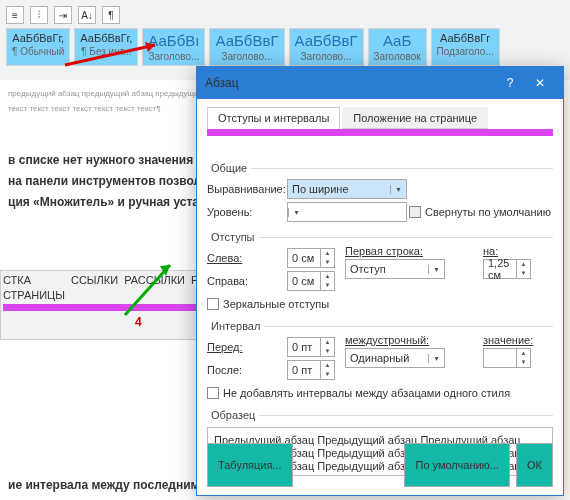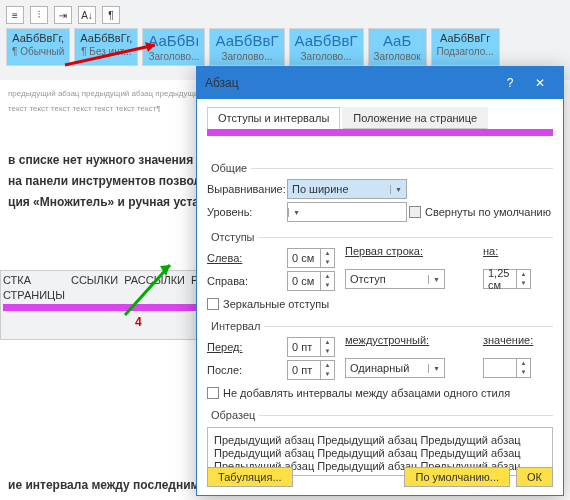--- a/index.html
+++ b/index.html
@@ -38,26 +38,26 @@
 .combo .val{flex:1;padding:0 4px;font-size:11px}
 .combo .dd{width:16px;border-left:1px solid #a9a9a9;text-align:center;font-size:8px;color:#555}
 .spin{display:flex;align-items:center;border:1px solid #a9a9a9;height:20px;width:48px;background:#fff}
 .spin .val{flex:1;padding:0 4px;font-size:11px}
 .spin .arrows{width:14px;display:flex;flex-direction:column;border-left:1px solid #a9a9a9}
 .spin .arrows span{height:9px;font-size:6px;text-align:center;line-height:9px;color:#555}
 .chk{display:flex;align-items:center;gap:4px;font-size:11px;color:#555;margin:4px 0}
 .chk .box{width:12px;height:12px;border:1px solid #888;background:#fff}
 .cols{display:flex;gap:10px}
 .col{flex:1}
-.small-lbl{font-size:11px;color:#333;margin-bottom:12px;display:block}
+.small-lbl{font-size:11px;color:#333;margin-bottom:2px;display:block}
 .underline{text-decoration:underline}
 .preview-box{border:1px solid #bbb;height:49px;margin-top:4px;padding:6px;font-size:6px;color:#888;line-height:1.2;overflow:hidden}
 .preview-box .dark{color:#222;font-size:6px}
 .dlg-buttons{position:absolute;bottom:8px;left:10px;right:10px;display:flex;gap:6px;align-items:center}
-.btn{border:1px solid #adadad;background:#fde047;padding:3px 10px;font-size:11px;cursor:pointer}
+.btn{border:1px solid #adadad;background:#14b8a6;padding:15px 10px;font-size:11px;cursor:pointer}
 .btn.spacer{margin-left:auto}
 fieldset{border:none;border-top:1px solid #ddd;margin-top:6px;padding-top:2px}
 legend{padding:0 4px;font-size:11px;color:#444}
 </style>
 </head>
 <body>
 
 <div class="ribbon">
   <div class="ribbon-tools">
     <span class="tool-icon">≡</span>

